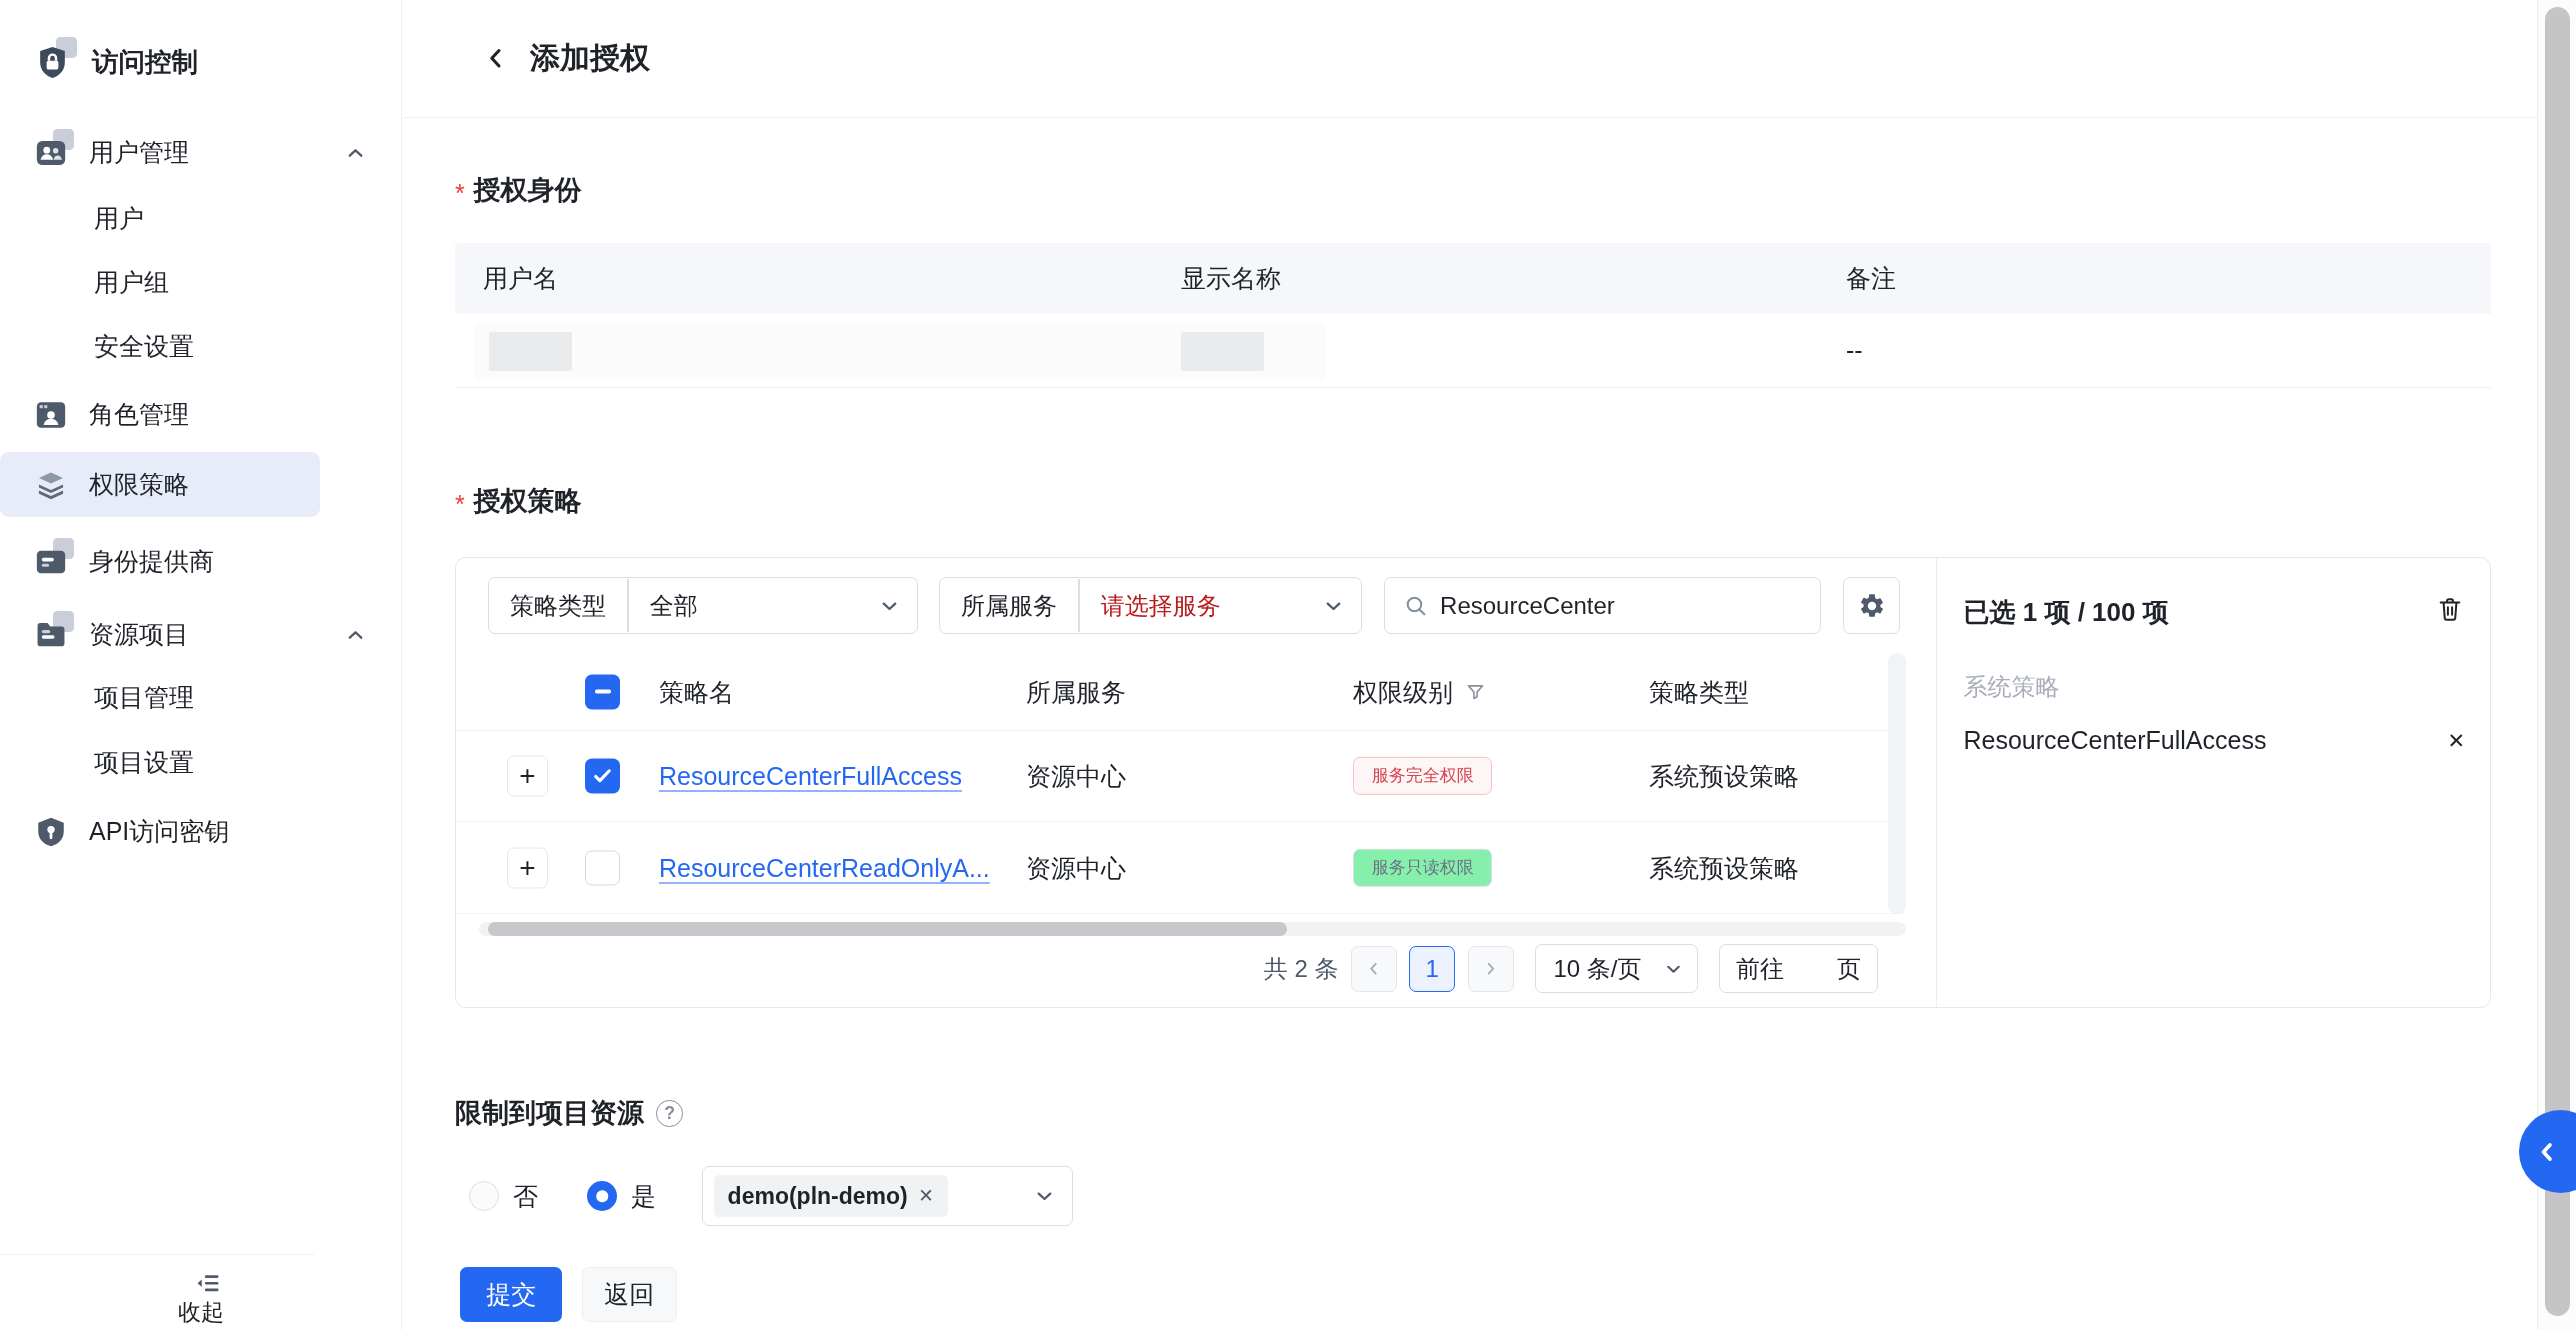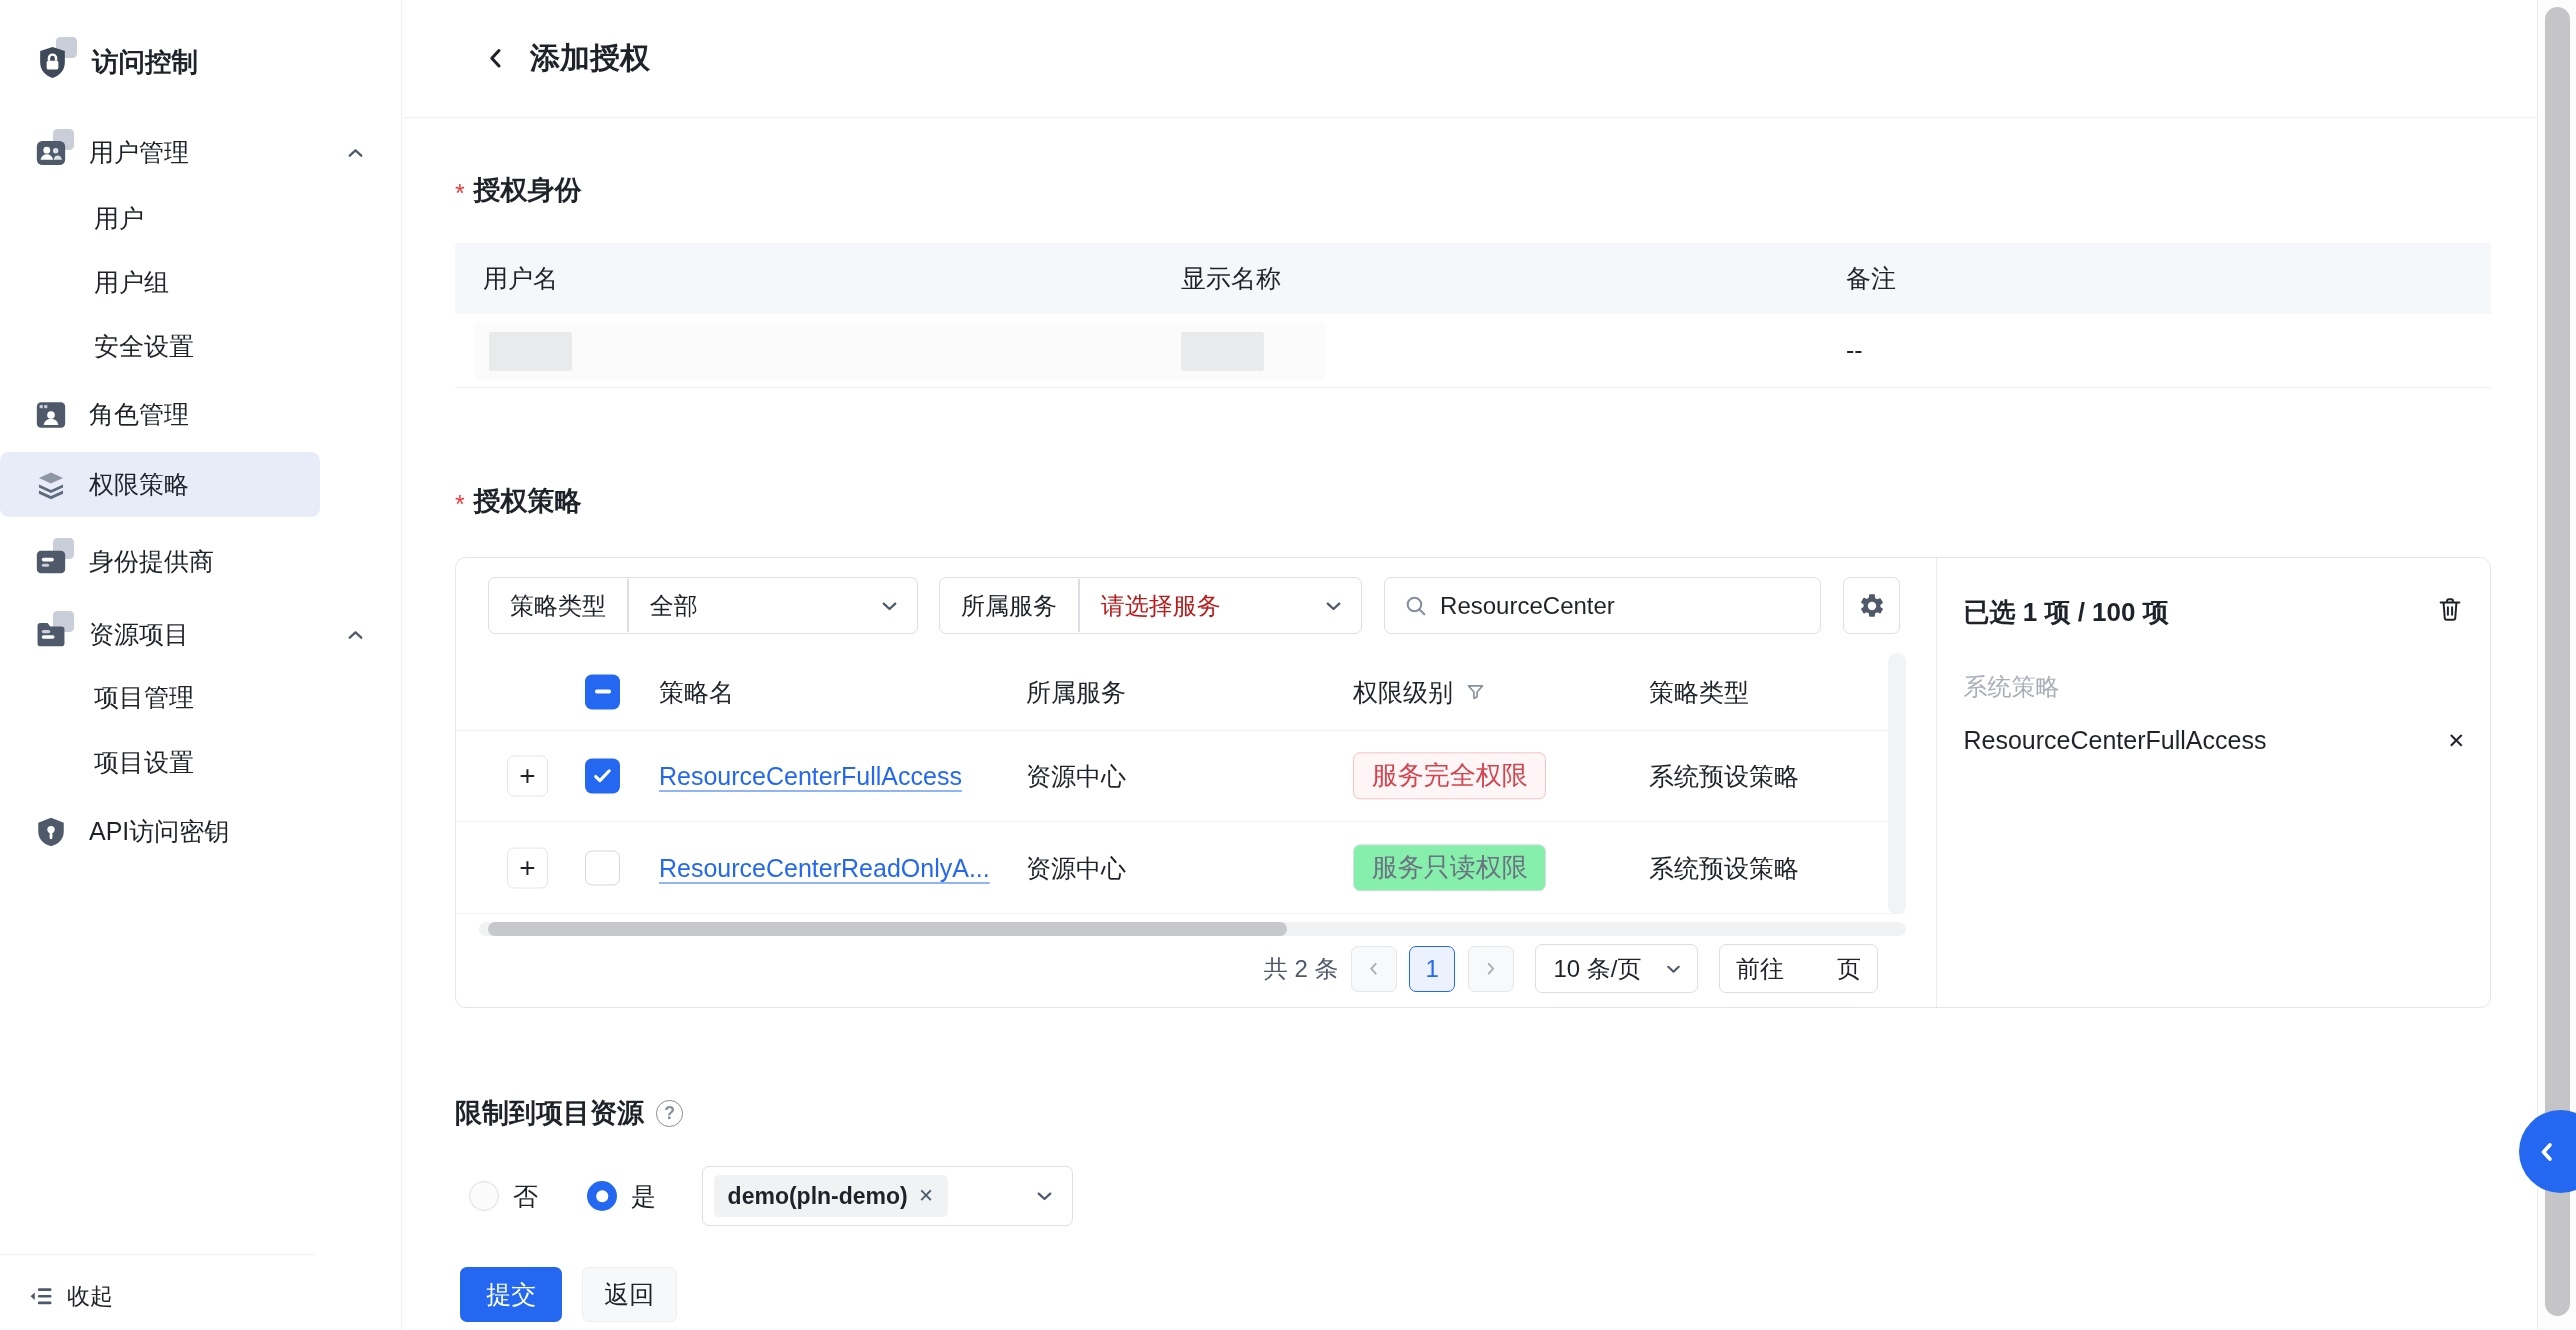--- a/index.html
+++ b/index.html
@@ -14,21 +14,21 @@
   .sidebar { position:absolute; left:0; top:0; width:402px; height:1330px; background:#fff; border-right:0.9px solid #F0F1F3; z-index:2; }
   .srow { position:absolute; left:0; width:402px; height:65px; display:flex; align-items:center; font-size:25px; color:#1F2329; cursor:pointer; }
   .srow .ic { margin-left:34px; margin-right:21px; flex:none; position:relative; }
   .back-layer { position:absolute; right:-6.2px; top:-6.2px; width:21px; height:21px; background:#C9CED8; border-radius:4.4px; z-index:0; }
   .ic svg { position:relative; z-index:1; }
   .side-title { top:30px; height:64px; font-size:26.5px; font-weight:700; }
   .caret { position:absolute; right:35px; top:50%; transform:translateY(-50%); }
   .ssub { padding-left:94px; }
   .srow.selected { background:#E8ECF9; border-radius:8.8px; width:320px; }
   .side-footer-divider { position:absolute; left:0; top:1254px; width:314px; border-top:1.8px solid #F0F1F4; }
-  .side-collapse { position:absolute; left:0; top:1270px; height:53px; width:402px; display:flex; align-items:center; font-size:23px; cursor:pointer; }
+  .side-collapse { position:absolute; left:0; top:1270px; height:53px; width:402px; display:flex; align-items:center; font-size:23px; cursor:pointer;flex-direction:column; }
   .side-collapse .ic { margin-left:26.5px; margin-right:14px; }
 
   
   .page-header { position:absolute; left:403px; top:0; width:2134px; height:118px; border-bottom:1.8px solid #F0F1F4; display:flex; align-items:center; padding-left:74px; background:#fff; }
   .back-btn { width:39px; height:39px; display:flex; align-items:center; justify-content:center; cursor:pointer; }
   .page-title { font-size:30px; font-weight:700; margin-left:14px; }
 
   
   .content { position:absolute; left:455px; top:118px; width:2036px; }
   .section-label { display:flex; align-items:center; font-size:27px; font-weight:700; line-height:35px; }
@@ -70,21 +70,21 @@
   .row1 { top:172px; } .row2 { top:264px; }
   .cell { position:absolute; top:50%; transform:translateY(-50%); white-space:nowrap; }
   .c-exp { left:51px; } .c-check { left:129px; } .c-name { left:203px; } .c-service { left:570px; } .c-level { left:897px; } .c-type { left:1193px; }
   .lvl-head { display:flex; align-items:center; gap:12.4px; }
   .cb { width:35px; height:35px; border-radius:7px; cursor:pointer; }
   .cb-on { background:#2468F2; display:flex; align-items:center; justify-content:center; }
   .cb-off { border:1.8px solid #D4D7DD; background:#fff; }
   .minus { width:16px; height:3.5px; background:#fff; border-radius:1.8px; }
   .exp { width:41px; height:41px; border:1.8px solid #E5E6EB; border-radius:7px; background:#fff; display:flex; align-items:center; justify-content:center; font-size:28px; line-height:1; color:#1F2329; cursor:pointer; }
   .plink { color:#2468F2; text-decoration:underline; text-underline-offset:6.2px; text-decoration-thickness:0.9px; cursor:pointer; }
-  .lv-badge { display:inline-block; padding:9.7px 17.7px; border-radius:7px; font-size:26px; line-height:1; }
+  .lv-badge { display:inline-block; padding:9.7px 17.7px; border-radius:7px; font-size:17px; line-height:1; }
   .lv-danger { color:#D5434F; border:1.8px solid #F2C2C6; background:#FEF6F6; }
   .lv-default { color:#6B7280; border:1.8px solid #DCDEE3; background:#86efac; }
   .v-track { position:absolute; left:1432px; top:95px; width:17.7px; height:261px; background:#F2F3F6; border-radius:8.8px; }
   .h-track { position:absolute; left:23px; top:364px; width:1427px; height:14px; background:#F1F2F4; border-radius:7px; }
   .h-thumb { position:absolute; left:8.8px; top:0; width:799px; height:14px; background:#C7C8CB; border-radius:7px; cursor:pointer; }
 
   .pager { position:absolute; top:386px; right:58px; height:49px; display:flex; align-items:center; gap:12.4px; font-size:24px; color:#4E5969; }
   .pg-btn { width:46px; height:46px; border:1.8px solid #E5E6EB; border-radius:7px; background:#F8F9FA; display:flex; align-items:center; justify-content:center; cursor:pointer; }
   .pg-cur { width:46px; height:46px; border:1.8px solid #2468F2; border-radius:7px; background:#EBF2FE; color:#2468F2; display:flex; align-items:center; justify-content:center; cursor:pointer; }
   .pg-size { width:163px; height:49px; border:1.8px solid #DCDEE3; border-radius:7px; display:flex; align-items:center; padding-left:17.7px; position:relative; color:#1F2329; cursor:pointer; }

